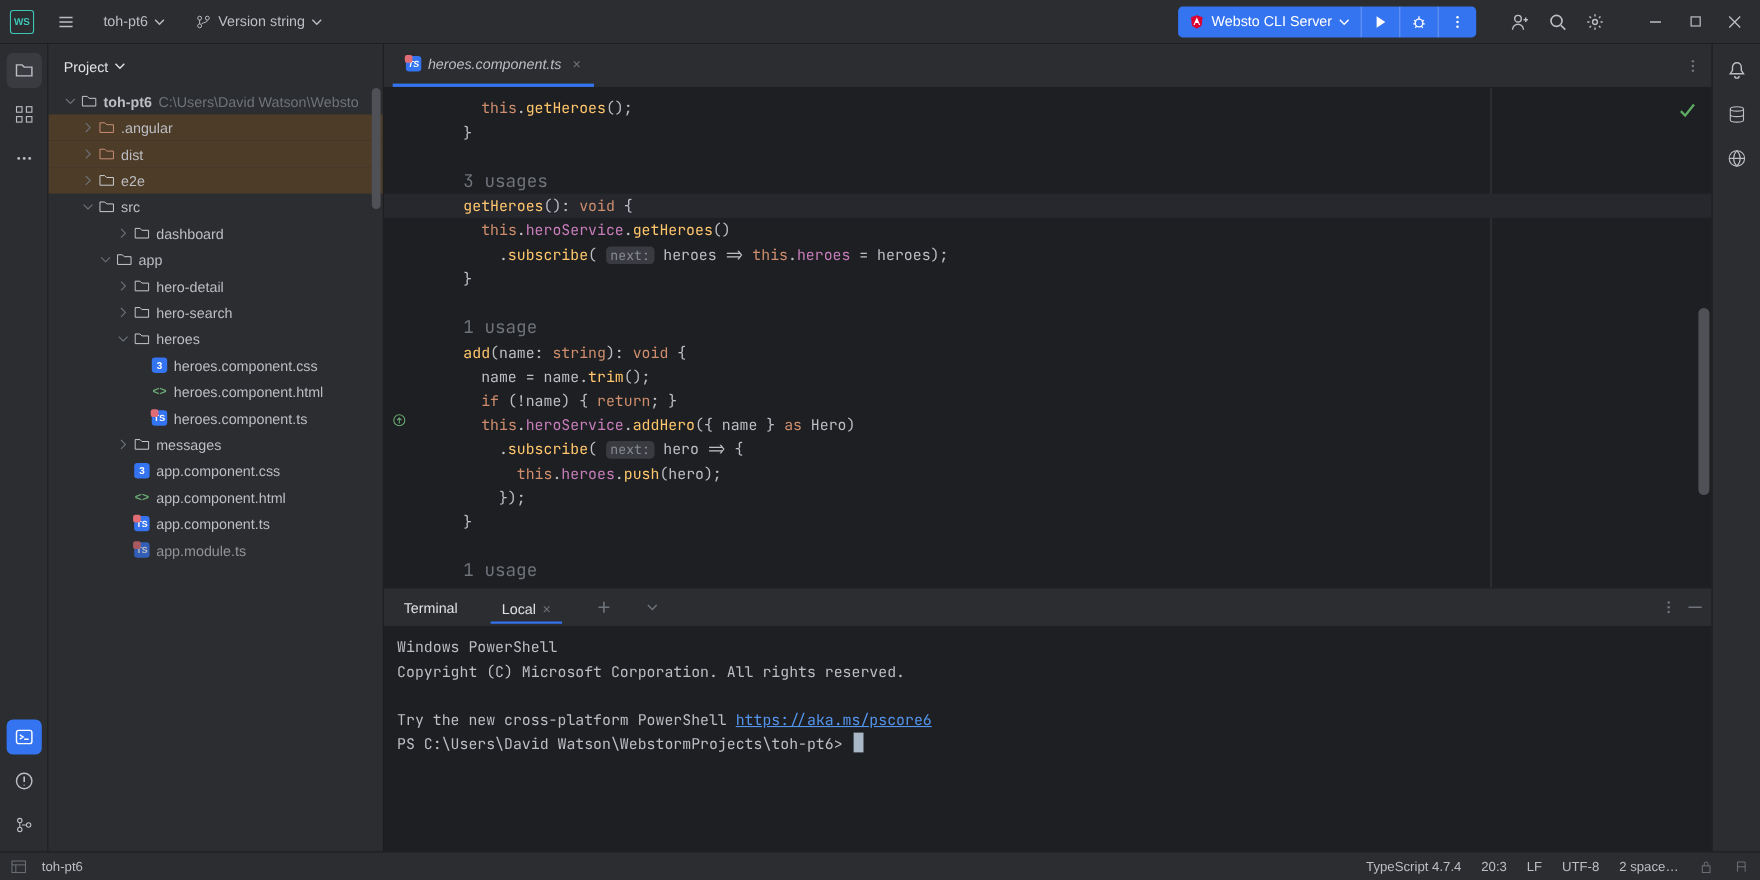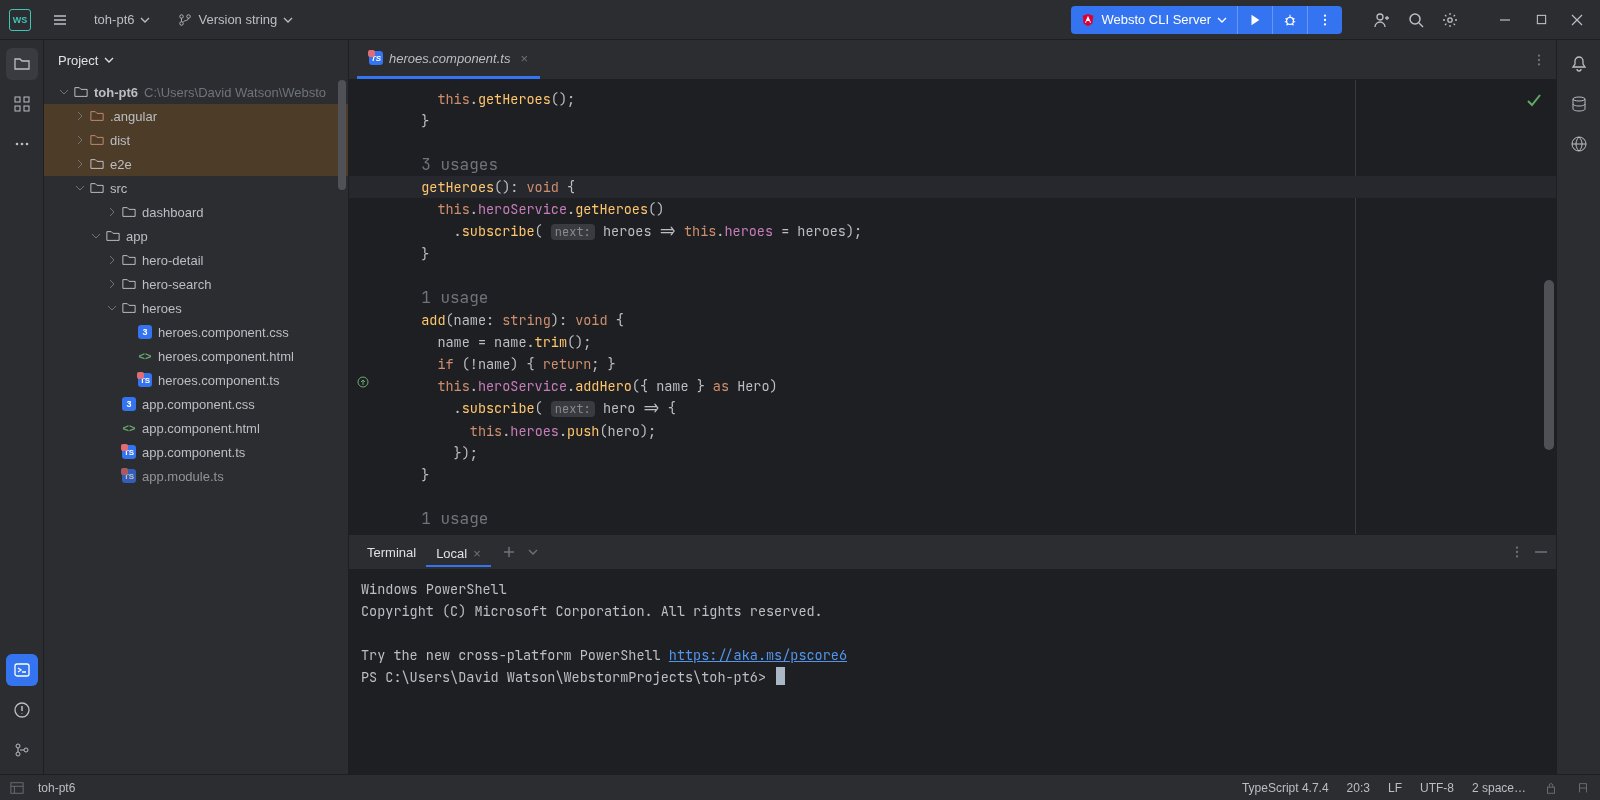--- a/index.html
+++ b/index.html
@@ -221,21 +221,21 @@
   }
 
   
   .terminal-panel {
     height: 240px;
     background: var(--bg-editor);
     display:flex;
   }
   .terminal-body{ flex:1; display:flex; flex-direction:column; }
   .term-tabbar {
-    height:36px; display:flex; align-items:center; gap:0;
+    height:36px; display:flex; align-items:center; gap:20px;
     background: var(--bg-toolbar);
     border-top:1px solid var(--border);
     border-bottom:1px solid var(--border);
     padding: 0 8px;
   }
   .term-tab {
     padding: 6px 10px; color: var(--text-bright);
     font-size:13px;
   }
   .term-tab.sub { display:flex; align-items:center; gap:6px; border-bottom:2px solid var(--accent-blue); padding-bottom:4px; padding-top:8px;}
@@ -572,20 +572,33 @@
               <span class="html-badge">&lt;&gt;</span>
             </span>
           <span class="label">heroes.component.html</span>
         </div>
         <div class="row pad4">
           <span class="chev"></span>
           <span class="ficon">
               <span class="ts-badge">TS</span>
             </span>
           <span class="label">heroes.component.ts</span>
+        </div>
+        <div class="row pad3">
+          <span class="chev">
+              <svg width="10" height="10" viewBox="0 0 10 10">
+                <path d="M3 1l4 4-4 4" stroke="currentColor" fill="none"></path>
+              </svg>
+            </span>
+          <span class="ficon folder-icon">
+              <svg width="14" height="14" viewBox="0 0 16 16">
+                <path d="M1 3h5l2 2h7v8H1z" stroke="currentColor" fill="none"></path>
+              </svg>
+            </span>
+          <span class="label">messages</span>
         </div>
         <div class="row pad3">
           <span class="chev"></span>
           <span class="ficon">
               <span class="css-badge">3</span>
             </span>
           <span class="label">app.component.css</span>
         </div>
         <div class="row pad3">
           <span class="chev"></span>

